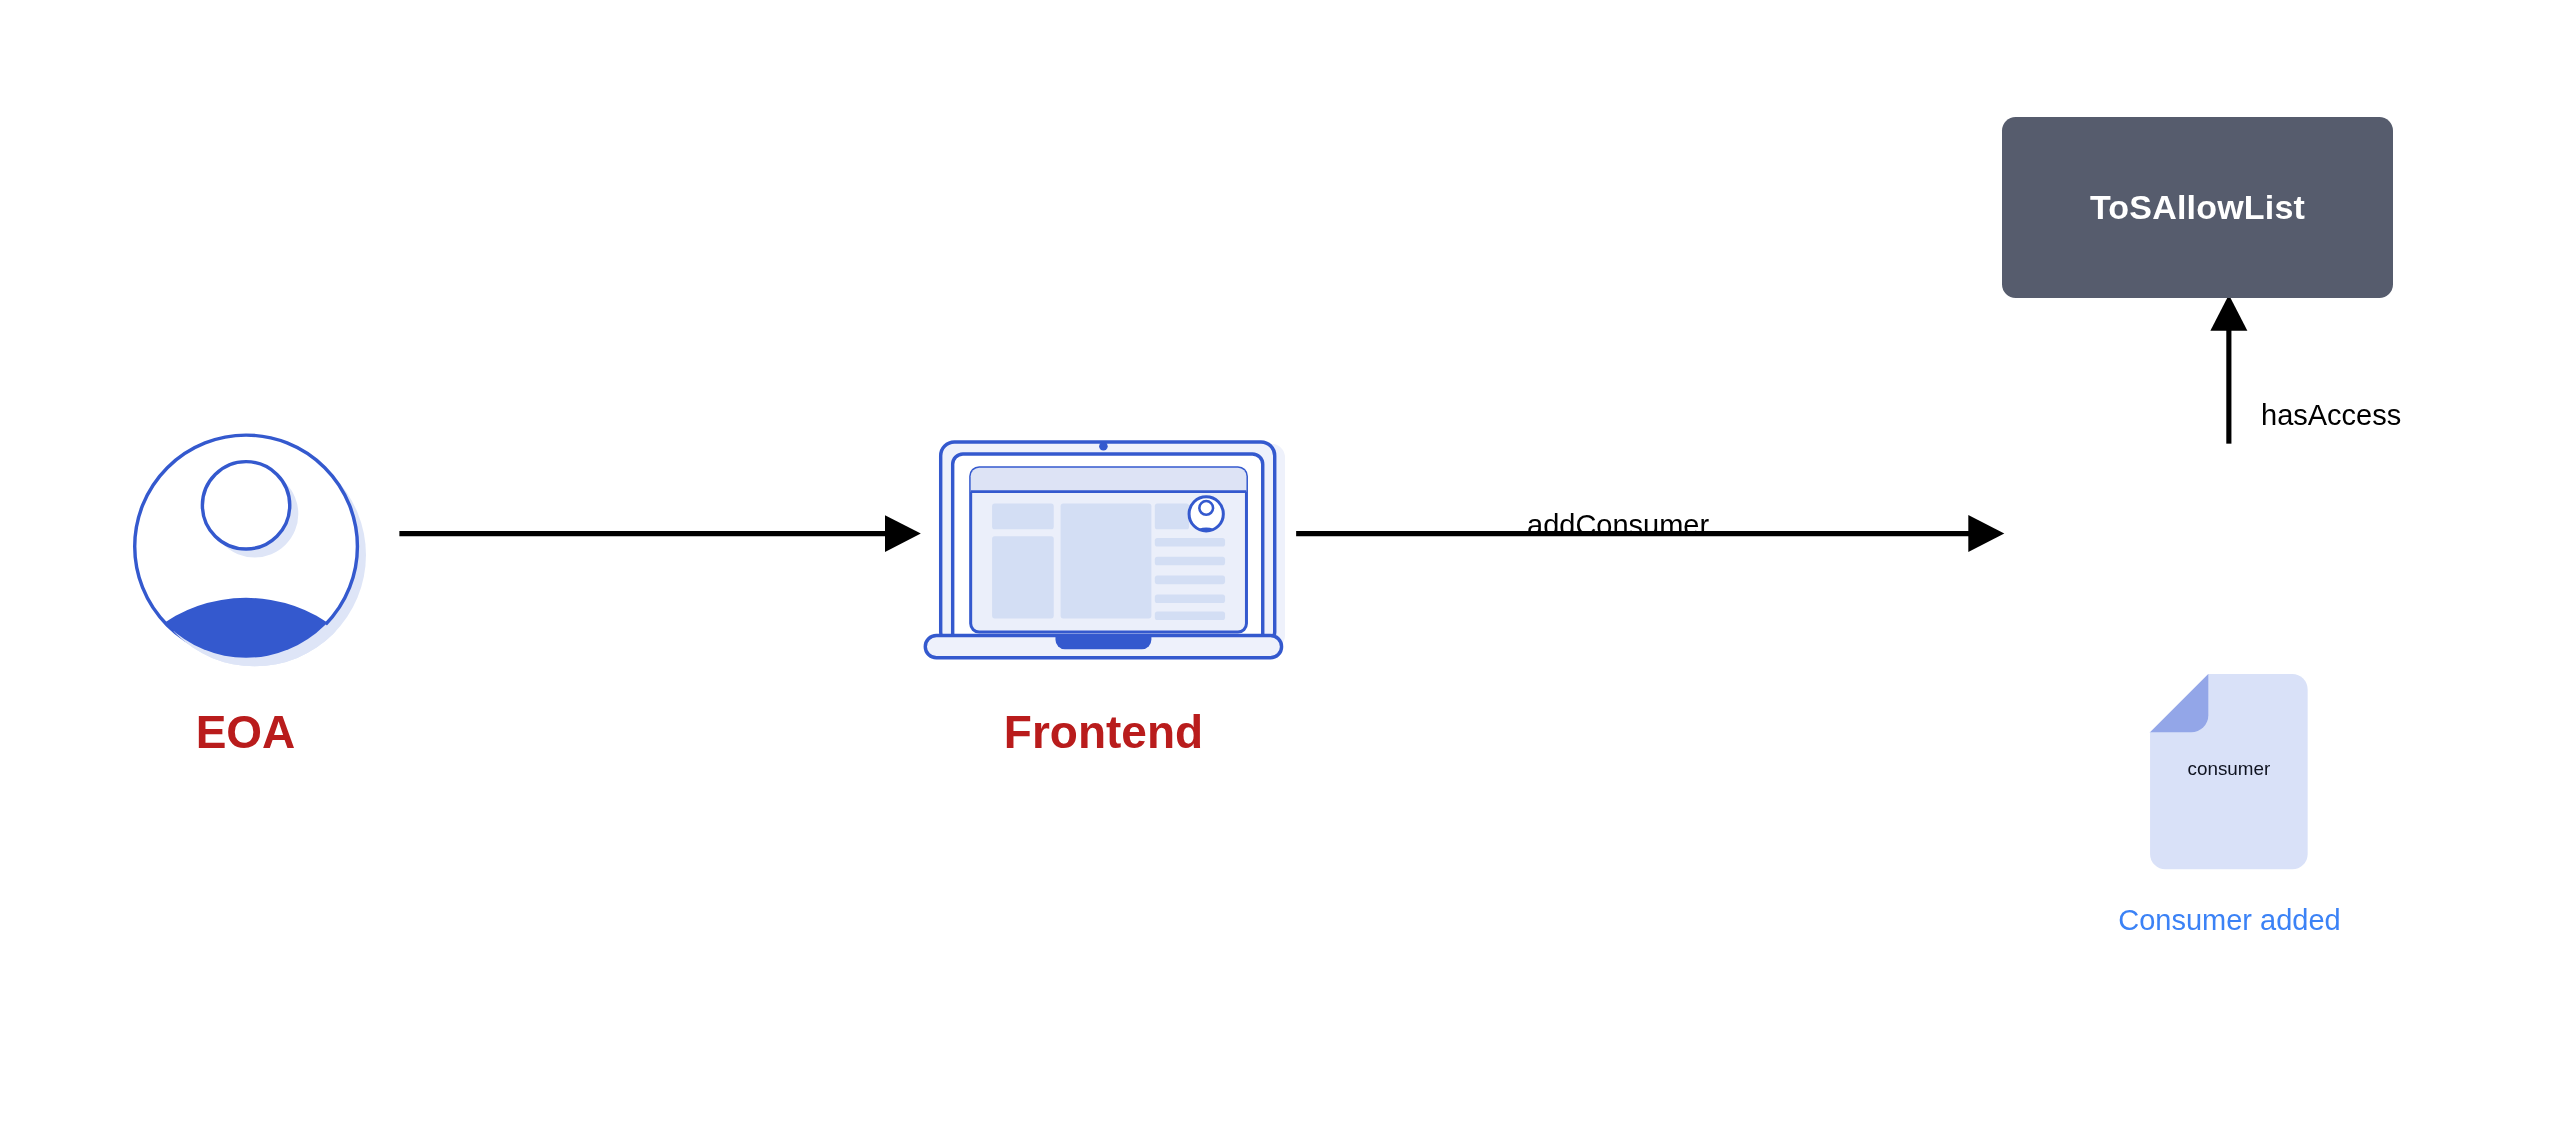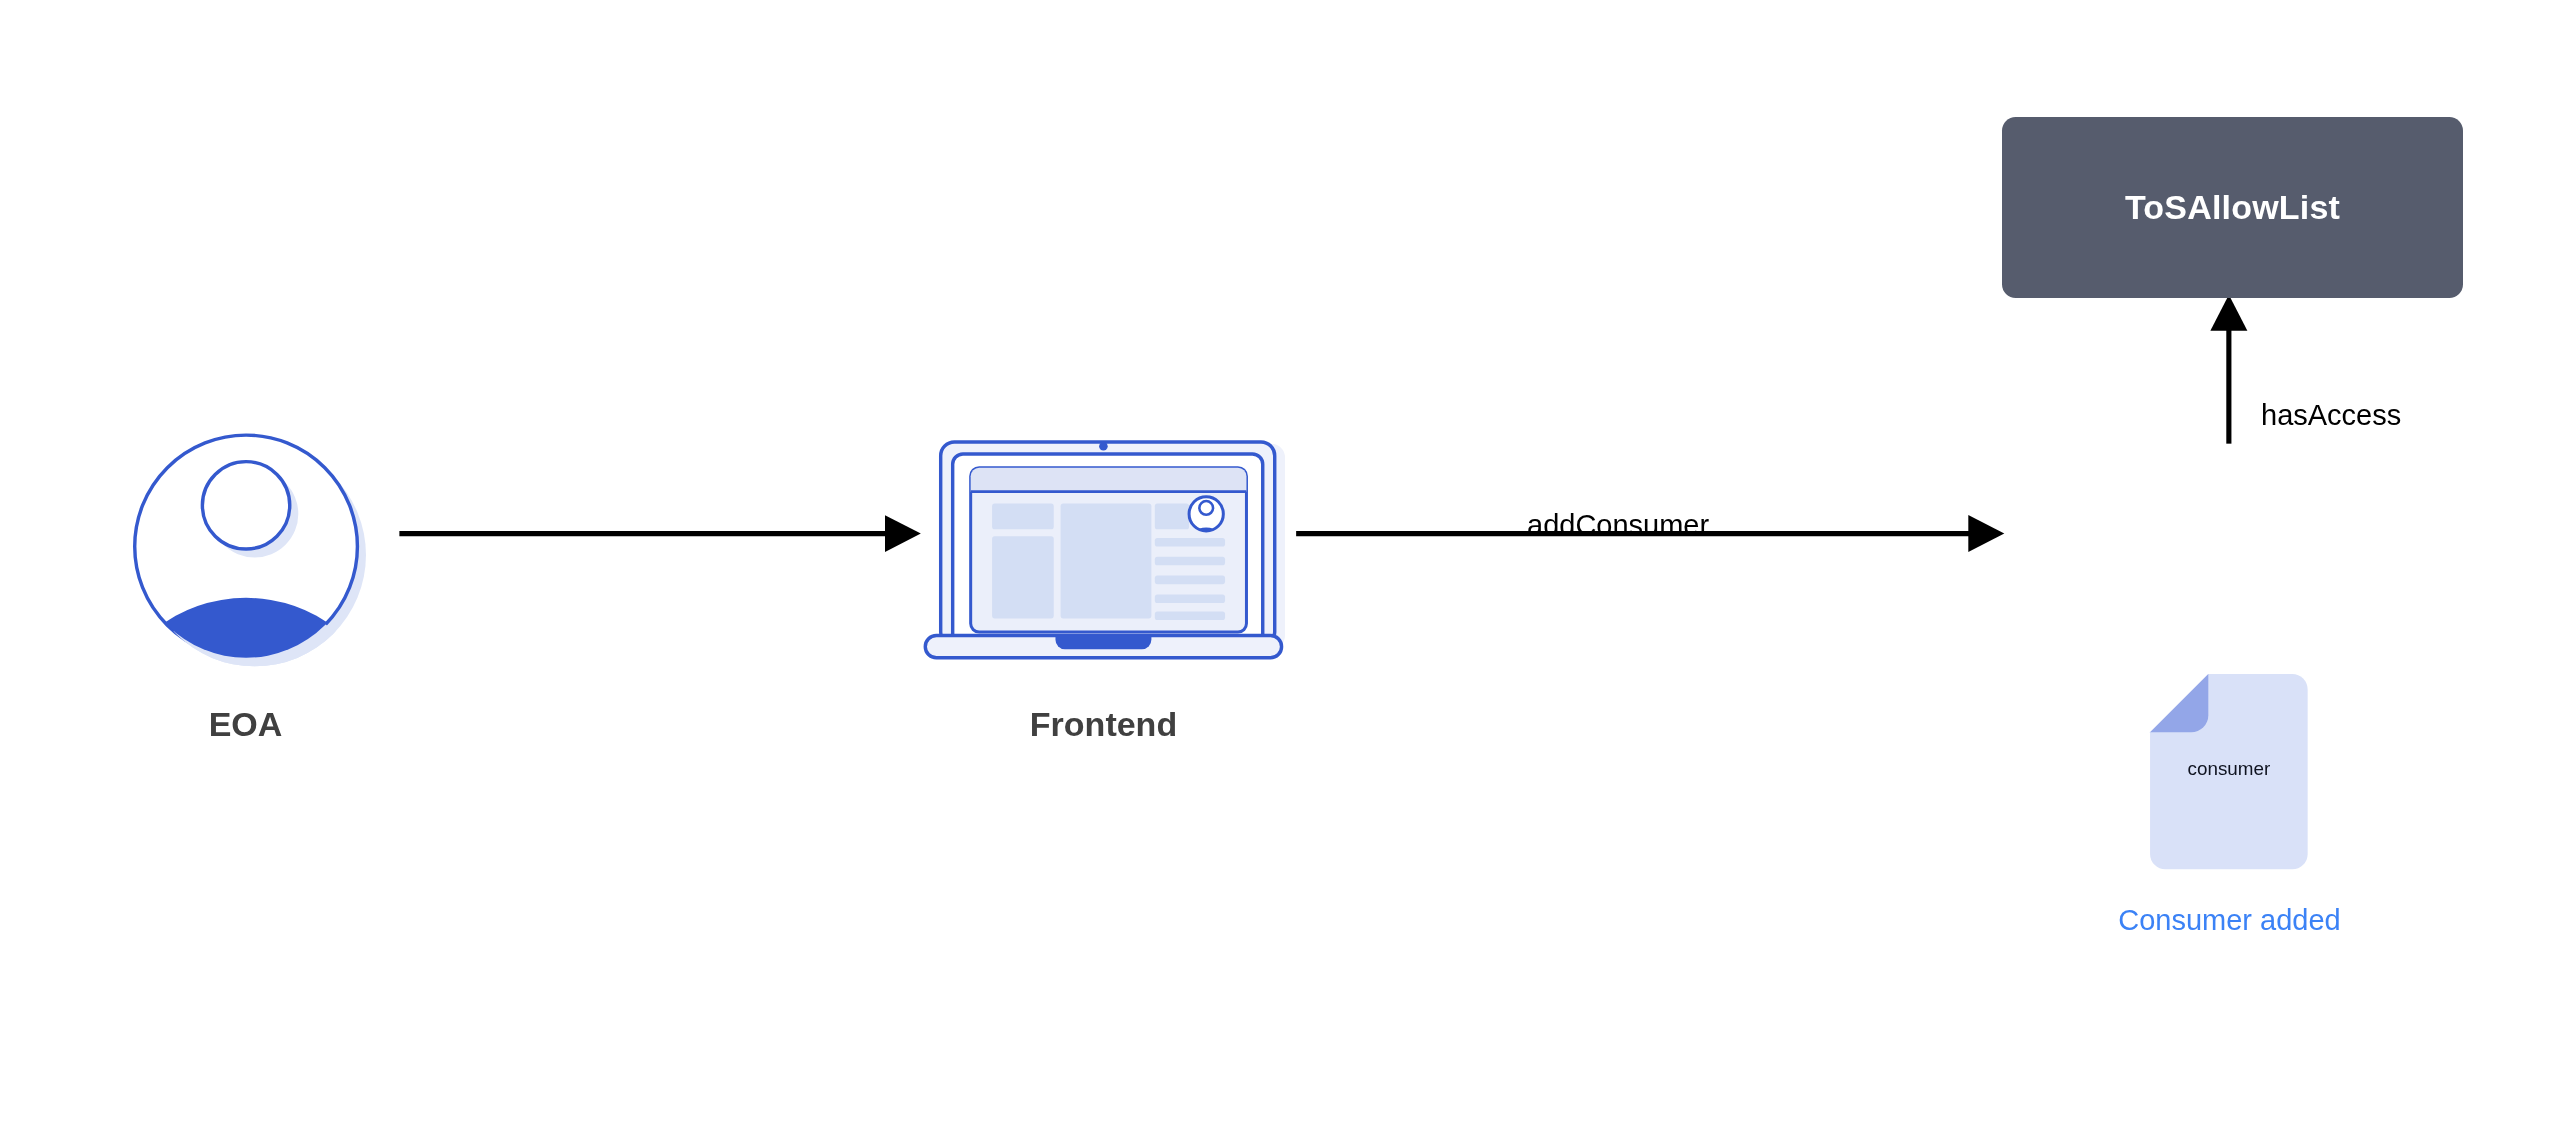--- a/index.html
+++ b/index.html
@@ -28,34 +28,34 @@
     justify-content: center;
     background: #565C6D;
     border-radius: 13.7px;
     color: #ffffff;
     font-weight: bold;
     letter-spacing: 0.2px;
     text-align: center;
     box-sizing: border-box;
   }
   #box-tosallowlist {
-    left: 2002px; top: 117px; width: 461px; height: 181px;
+    left: 2002px; top: 117px; width: 391px; height: 181px;
     font-size: 34px;
   }
   #box-functionsrouter {
     left: 2002px; top: 444px; width: 391px; height: 181px;
     font-size: 34px;
   }
 
   
   .actor-label {
     position: absolute;
-    color: #404040;
+    color: #b91c1c;
     font-weight: bold;
-    font-size: 34px;
+    font-size: 46px;
     text-align: center;
     white-space: nowrap;
   }
   #label-eoa      { left: 117px;  top: 705px; width: 257px; }
   #label-frontend { left: 975px; top: 705px; width: 257px; }
 
   
   .edge-label {
     position: absolute;
     color: #000000;

